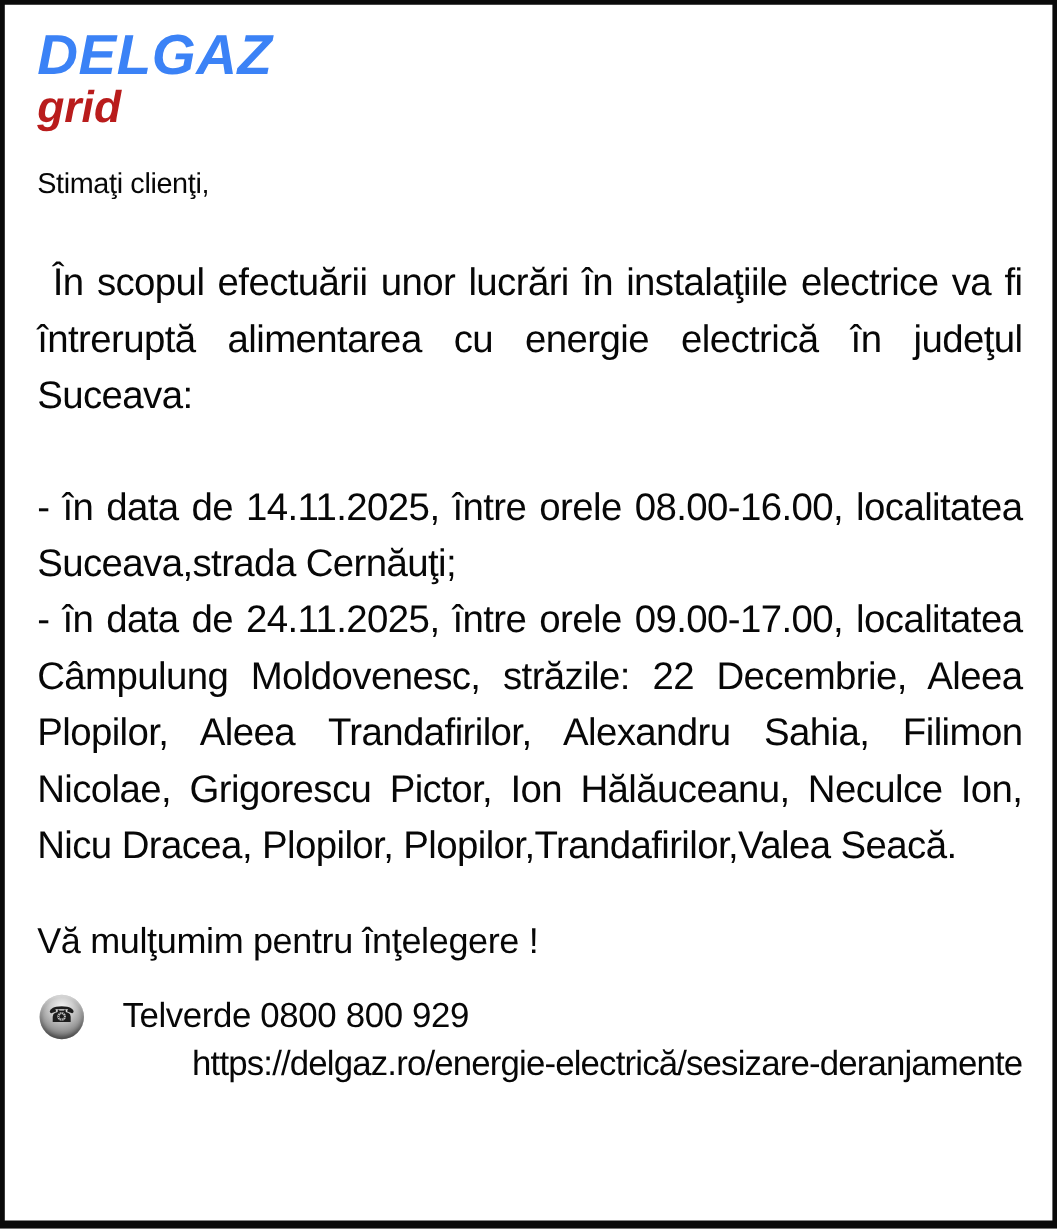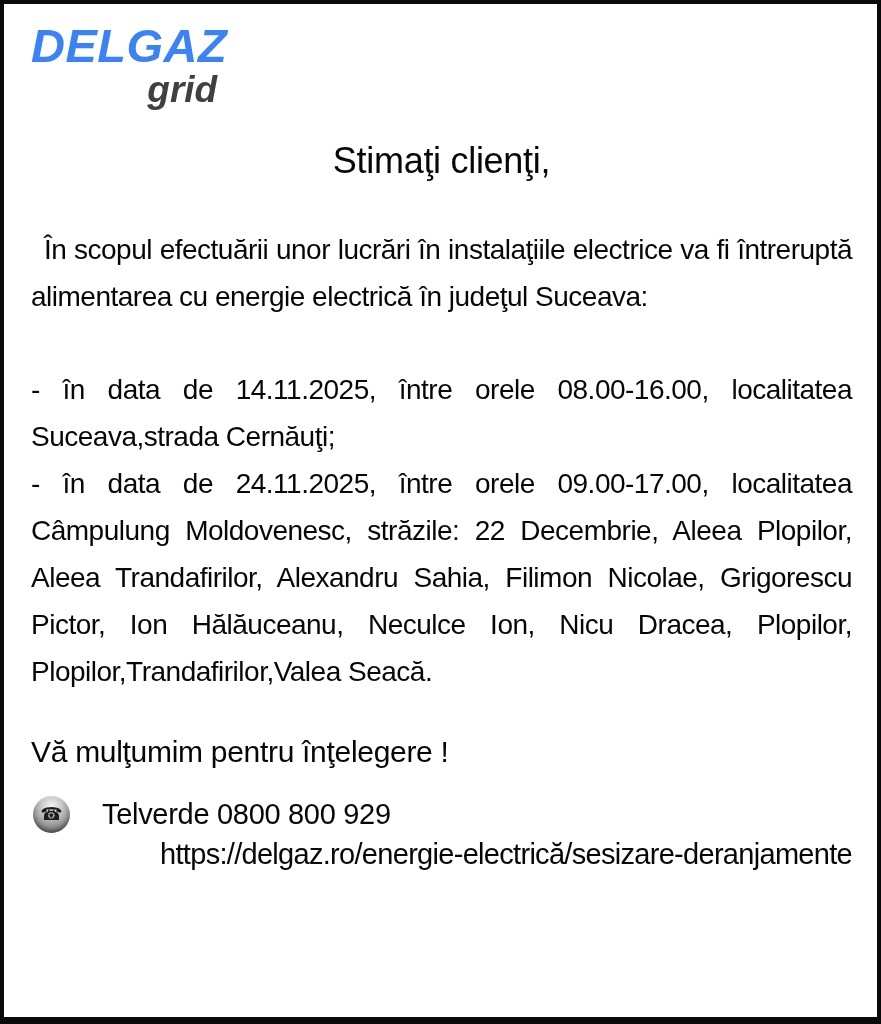--- a/index.html
+++ b/index.html
@@ -33,34 +33,32 @@
     letter-spacing: 0.5px;
     line-height: 1;
     color: #3b82f6;
   }
   .logo-product {
     font-size: 37px;
     font-weight: bold;
     font-style: italic;
     line-height: 1;
     margin-top: 2px;
-    text-align: right;
     padding-right: 10px;
-    color: #404040;
+    color: #b91c1c;
   }
 
   
   .greeting {
     margin: 32px 0 0;
-    font-size: 36px;
+    font-size: 24px;
     letter-spacing: -0.3px;
-    text-align: center;
   }
   .body-text {
-    font-size: 28px;
+    font-size: 32px;
     line-height: 47px;
     letter-spacing: -0.5px;
     text-align: justify;
   }
   .intro {
     margin: 44px 0 0;
     text-indent: 13px;
   }
   .outage-list {
     margin: 46px 0 0;

